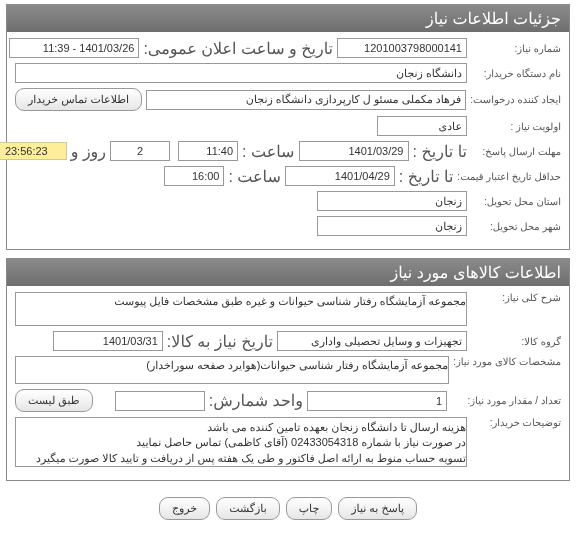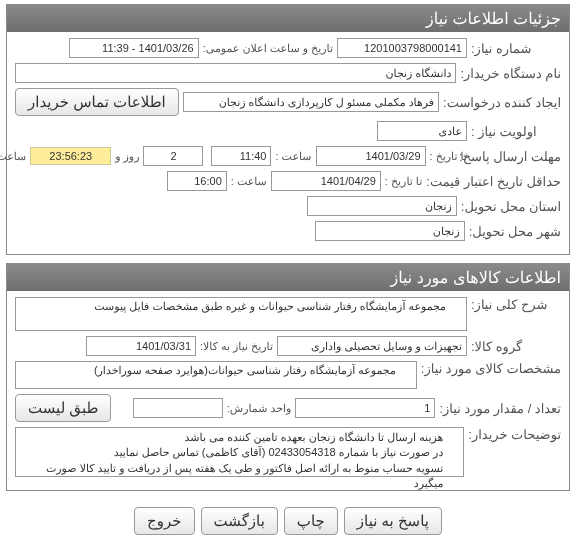--- a/index.html
+++ b/index.html
@@ -1,28 +1,28 @@
 <!DOCTYPE html>
 <html dir="rtl" lang="fa"><head>
 <meta charset="utf-8">
 <style>
 *{box-sizing:border-box;margin:0;padding:0;}
 body{font-family:Tahoma,Arial,sans-serif;font-size:11px;background:#fff;color:#333;width:576px;}
 .panel{border:1px solid #8a8a8a;margin:4px 6px 8px 6px;background:#fff;}
 .panel-header{background:linear-gradient(to bottom,#8a8a8a,#6e6e6e);color:#fff;padding:4px 8px;font-size:16px;font-weight:normal;}
 .panel-body{padding:6px 8px 8px 8px;}
 .row{display:flex;align-items:center;margin-bottom:5px;gap:4px;}
-.label{color:#555;font-size:13px;white-space:nowrap;min-width:90px;text-align:left;}
-.label-sm{color:#555;font-size:11px;white-space:nowrap;}
+.label{color:#555;font-size:10px;white-space:nowrap;min-width:90px;text-align:right;}
+.label-sm{color:#555;font-size:16px;white-space:nowrap;}
 input[type="text"],.field{background:#fff;border:1px solid #999;padding:2px 4px;font-size:11px;font-family:inherit;height:20px;color:#333;}
 .readonly{background:#fff;}
-.textarea{background:#fff;border:1px solid #999;padding:2px 20px;font-size:11px;font-family:inherit;color:#333;min-height:20px;}
+.textarea{background:#fff;border:1px solid #999;padding:2px 0;font-size:11px;font-family:inherit;color:#333;min-height:20px;}
 .badge{background:#ffee99;border:1px solid #cc9;padding:2px 18px;font-size:11px;color:#333;}
 .buttons{display:flex;justify-content:center;gap:6px;padding:8px 0 10px;}
-button{background:linear-gradient(to bottom,#fff,#e6e6e6);border:1px solid #999;border-radius:4px;padding:4px 12px;font-size:15px;font-family:inherit;color:#333;cursor:pointer;}
+button{background:linear-gradient(to bottom,#fff,#e6e6e6);border:1px solid #999;border-radius:9px;padding:4px 12px;font-size:11px;font-family:inherit;color:#333;cursor:pointer;}
 .w60{width:60px}.w90{width:90px}.w110{width:110px}.w130{width:130px}.w150{width:150px}
 .flex1{flex:1}
 </style>
 </head>
 <body>
 
 <div class="panel">
   <div class="panel-header">جزئیات اطلاعات نیاز</div>
   <div class="panel-body">
 

